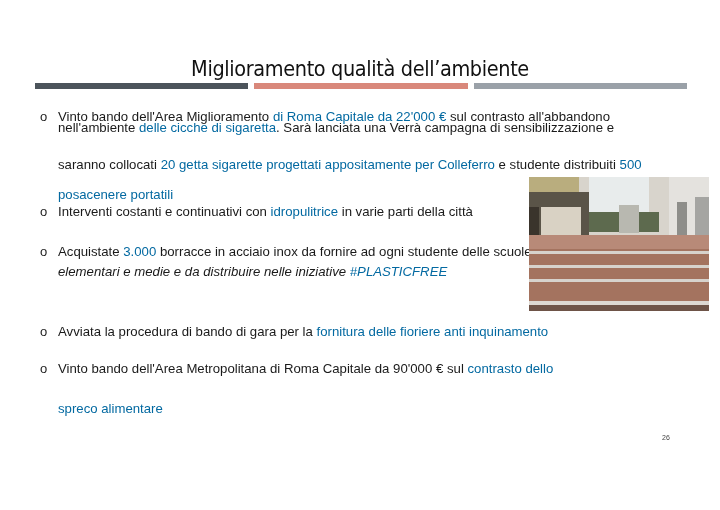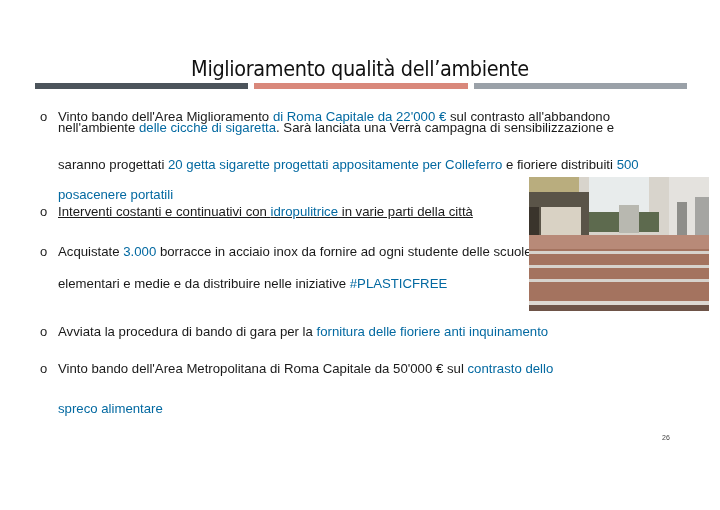--- a/index.html
+++ b/index.html
@@ -24,31 +24,31 @@
 
 <div class="title">Miglioramento qualità dell’ambiente</div>
 <div class="bar b1"></div>
 <div class="bar b2"></div>
 <div class="bar b3"></div>
 
 <div id="bullets">
     <span class="bullet" style="top: 109px;">o</span>
     <div class="line" style="top: 109px;"><span>Vinto bando dell'Area Miglioramento </span><span class="hl">di Roma Capitale da 22'000 €</span><span> sul contrasto all'abbandono</span></div>
     <div class="line" style="top: 120px;"><span>nell'ambiente </span><span class="hl">delle cicche di sigaretta</span><span>. Sarà lanciata una Verrà campagna di sensibilizzazione e</span></div>
-    <div class="line" style="top: 157px;"><span>saranno progettati  </span><span class="hl">20 getta sigarette progettati appositamente per Colleferro</span><span> e fioriere distribuiti </span><span class="hl">500</span></div>
+    <div class="line" style="top: 157px;"><span>saranno collocati  </span><span class="hl">20 getta sigarette progettati appositamente per Colleferro</span><span> e studente distribuiti </span><span class="hl">500</span></div>
     <div class="line" style="top: 187px;"><span class="hl">posacenere portatili</span></div>
     <span class="bullet" style="top: 204px;">o</span>
-    <div class="line" style="top: 204px; text-decoration: underline;"><span>Interventi costanti e continuativi con </span><span class="hl">idropulitrice</span><span> in varie parti della città</span></div>
+    <div class="line" style="top: 204px;"><span>Interventi costanti e continuativi con </span><span class="hl">idropulitrice</span><span> in varie parti della città</span></div>
     <span class="bullet" style="top: 244px;">o</span>
     <div class="line" style="top: 244px;"><span>Acquistate </span><span class="hl">3.000</span><span> borracce in acciaio inox da fornire ad ogni studente delle scuole</span></div>
-    <div class="line" style="top: 276px;"><span>elementari e medie e da distribuire nelle iniziative </span><span class="hl">#PLASTICFREE</span></div>
+    <div class="line" style="top: 264px; font-style: italic;"><span>elementari e medie e da distribuire nelle iniziative </span><span class="hl">#PLASTICFREE</span></div>
     <span class="bullet" style="top: 324px;">o</span>
     <div class="line" style="top: 324px;"><span>Avviata la procedura di bando di gara per la </span><span class="hl">fornitura delle fioriere anti inquinamento</span></div>
     <span class="bullet" style="top: 361px;">o</span>
-    <div class="line" style="top: 361px;"><span>Vinto bando dell'Area Metropolitana di Roma Capitale da 50'000 € sul </span><span class="hl">contrasto dello</span></div>
+    <div class="line" style="top: 361px;"><span>Vinto bando dell'Area Metropolitana di Roma Capitale da 90'000 € sul </span><span class="hl">contrasto dello</span></div>
     <div class="line" style="top: 401px;"><span class="hl">spreco alimentare</span></div>
   </div>
 
 <div class="photo">
   <svg width="180" height="134" viewBox="0 0 180 134">
     <rect x="0" y="0" width="180" height="134" fill="#d8d4cc"></rect>
     <rect x="60" y="0" width="60" height="40" fill="#e8ecec"></rect>
     <rect x="0" y="0" width="50" height="20" fill="#b9ad7e"></rect>
     <rect x="0" y="15" width="60" height="50" fill="#5a5448"></rect>
     <rect x="12" y="30" width="40" height="34" fill="#d9d2c4"></rect>

